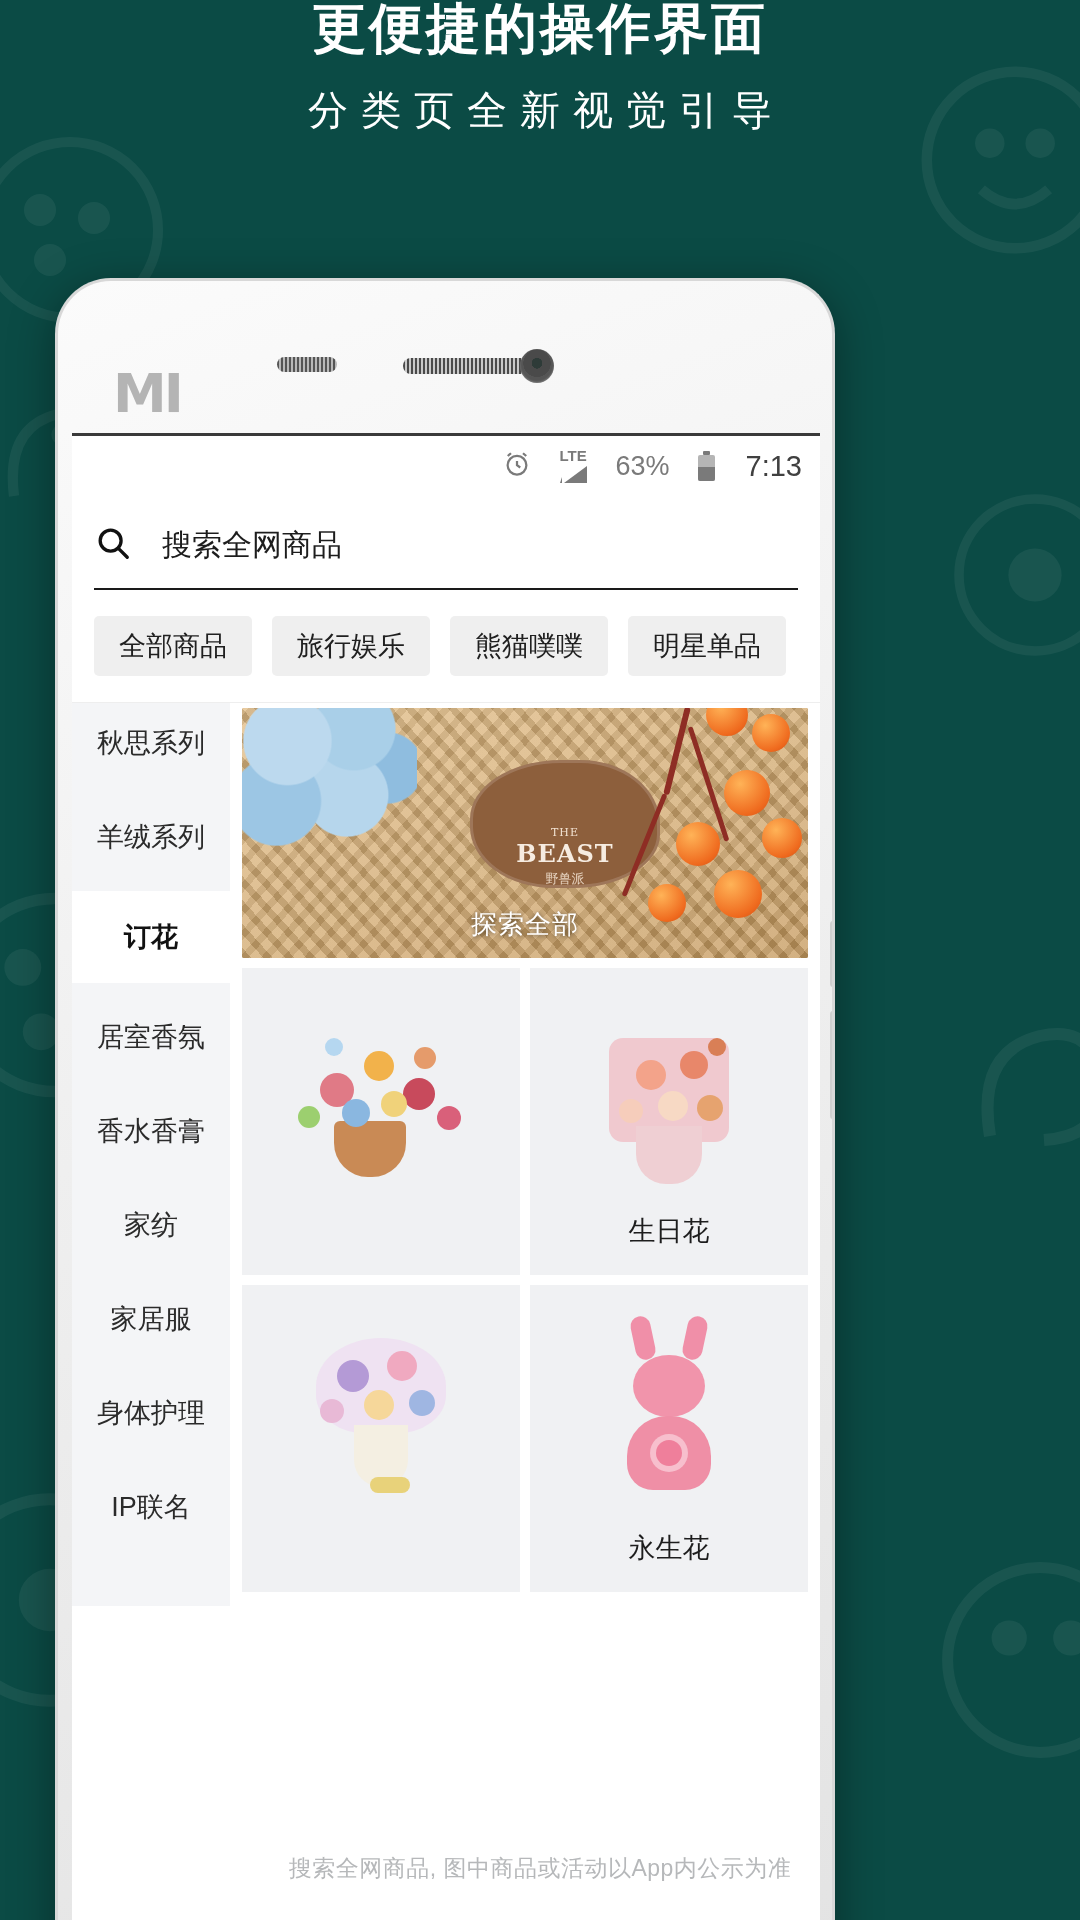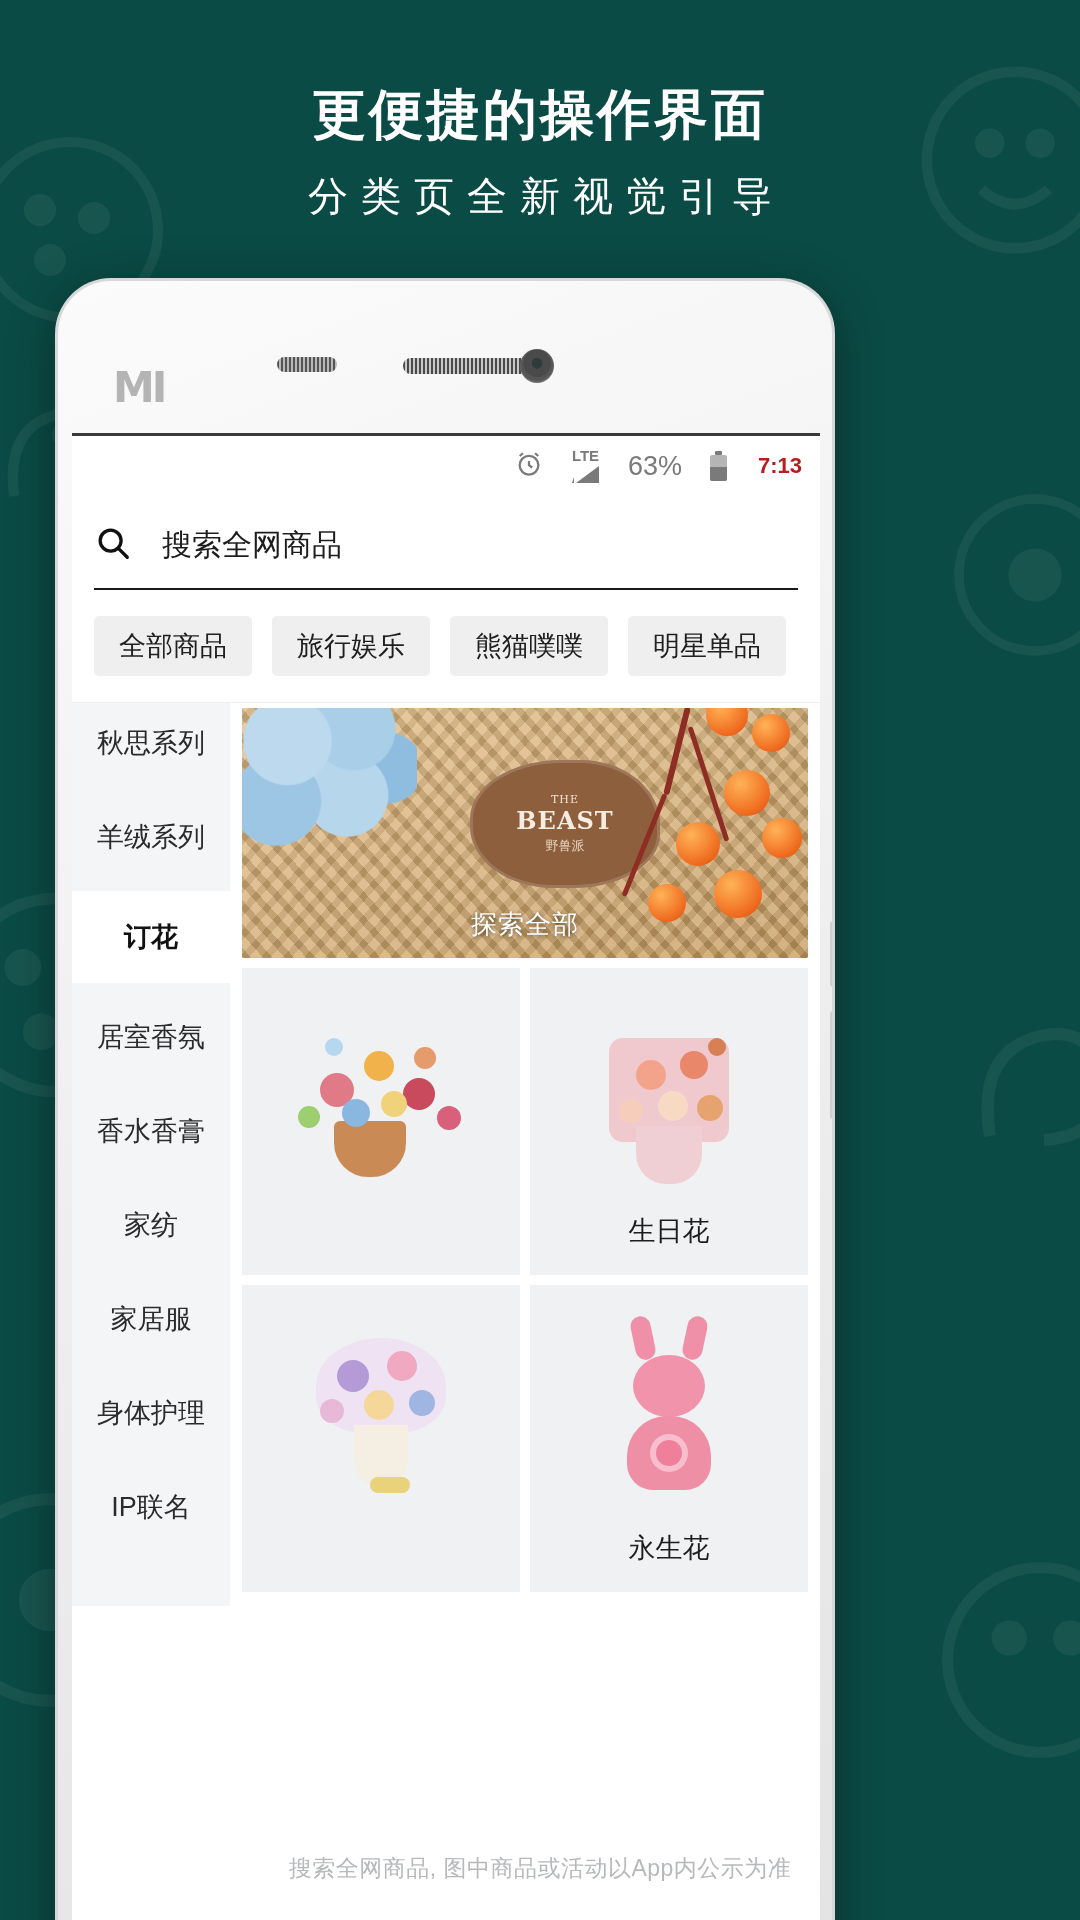--- a/index.html
+++ b/index.html
@@ -10,21 +10,21 @@
     position:relative;
   }
 
   
   #bg-deco { position:absolute; inset:0; overflow:hidden; z-index:0; }
   #bg-deco svg { position:absolute; opacity:.055; }
 
   
   #headline {
     position:absolute; top:0; left:0; width:1080px; height:265px;
-    z-index:3; text-align:center; padding-top:86px;
+    z-index:3; text-align:center; 
   }
   #title-main {
     font-family:"DejaVu Serif","Liberation Serif",serif;
     font-size:54px; font-weight:700; color:#ffffff;
     letter-spacing:3px; line-height:1.05;
   }
   #title-sub {
     font-family:"DejaVu Serif","Liberation Serif",serif;
     font-size:40px; font-weight:400; color:#ffffff;
     letter-spacing:13px; margin-top:26px; padding-left:13px;
@@ -50,21 +50,21 @@
   #phone-side-btn-volume {
     position:absolute; right:-4px; top:730px; width:6px; height:108px;
     background:#cfcfcf; border-radius:3px; z-index:4;
   }
 
   #phone-top {
     position:relative; height:155px;
   }
   #mi-logo {
     position:absolute; left:55px; top:86px;
-    font-size:42px; color:#b4b4b4; font-weight:700;
+    font-size:54px; color:#b4b4b4; font-weight:700;
     letter-spacing:-3px; line-height:1;
     font-family:"DejaVu Sans",sans-serif;
   }
   #earpiece {
     position:absolute; left:219px; top:76px; width:60px; height:15px;
     border-radius:8px;
     background:
       repeating-linear-gradient(90deg,#555 0 2px,#b9b9b9 2px 4px),
       #8d8d8d;
   }
@@ -89,21 +89,21 @@
     background:#ffffff; overflow:hidden;
     border-top:3px solid #3a3a3a;
   }
 
   
   #status-bar {
     height:60px; display:flex; align-items:center; justify-content:flex-end;
     padding-right:18px; gap:28px; background:#fff; color:#7d7d7d;
   }
   #status-bar .sb-txt { font-size:27px; color:#7a7a7a; font-weight:400; }
-  #status-time { font-size:22px; color:#b91c1c; margin-left:3px;font-weight:bold; }
+  #status-time { font-size:29px; color:#404040; margin-left:3px; }
   #lte-label { font-size:15px; font-weight:700; color:#7a7a7a; line-height:1;}
   .sig-wrap{ display:flex; flex-direction:column; align-items:flex-start; gap:1px;}
   #battery-icon { position:relative; width:17px; height:30px; }
   #battery-icon .cap{ position:absolute; left:5px; top:0; width:7px;height:4px;background:#7a7a7a;border-radius:1px;}
   #battery-icon .body{ position:absolute; left:0; top:4px; width:17px;height:26px;background:#b5b5b5;border-radius:2px;}
   #battery-icon .fill{ position:absolute; left:0; bottom:0; width:17px;height:14px;background:#7a7a7a;border-radius:0 0 2px 2px;}
 
   
   #search-row {
     height:88px; margin:6px 22px 0 22px;
@@ -158,21 +158,21 @@
       radial-gradient(circle at 24% 70%, #9cc6e4 0 25%, transparent 26%),
       radial-gradient(circle at 62% 66%, #b6d6ec 0 27%, transparent 28%),
       radial-gradient(circle at 45% 46%, #cde4f4 0 30%, transparent 31%),
       radial-gradient(circle at 84% 48%, #8fbddf 0 20%, transparent 21%);
     filter:blur(.4px);
   }
   #banner .leather {
     position:absolute; left:228px; top:52px; width:190px; height:128px;
     background:#8d5f3c; border-radius:48% 42% 46% 44%/46% 50% 42% 48%;
     box-shadow:inset 0 0 0 3px rgba(255,255,255,.15);
-    display:flex; flex-direction:column; align-items:center; justify-content:center;
+    display:flex; flex-direction:column; align-items:center; justify-content:flex-end;
   }
   #banner .leather .l1{font-size:11px;color:#f2e2d2;letter-spacing:1px;font-family:"DejaVu Serif",serif;}
   #banner .leather .l2{font-size:24px;color:#f6ece1;letter-spacing:1px;font-family:"DejaVu Serif",serif;font-weight:700;}
   #banner .leather .l3{font-size:13px;color:#e9d6c3;margin-top:2px;}
   #banner .berries { position:absolute; right:-8px; top:-10px; width:260px; height:262px; }
   #banner .berry { position:absolute; border-radius:50%;
      background:radial-gradient(circle at 35% 30%, #ffb357, #ef6a1e 70%, #cf4d12); }
   #banner .stem { position:absolute; background:#8e2d24; border-radius:3px; }
   #banner-cta {
     position:absolute; left:50%; transform:translateX(-50%);

